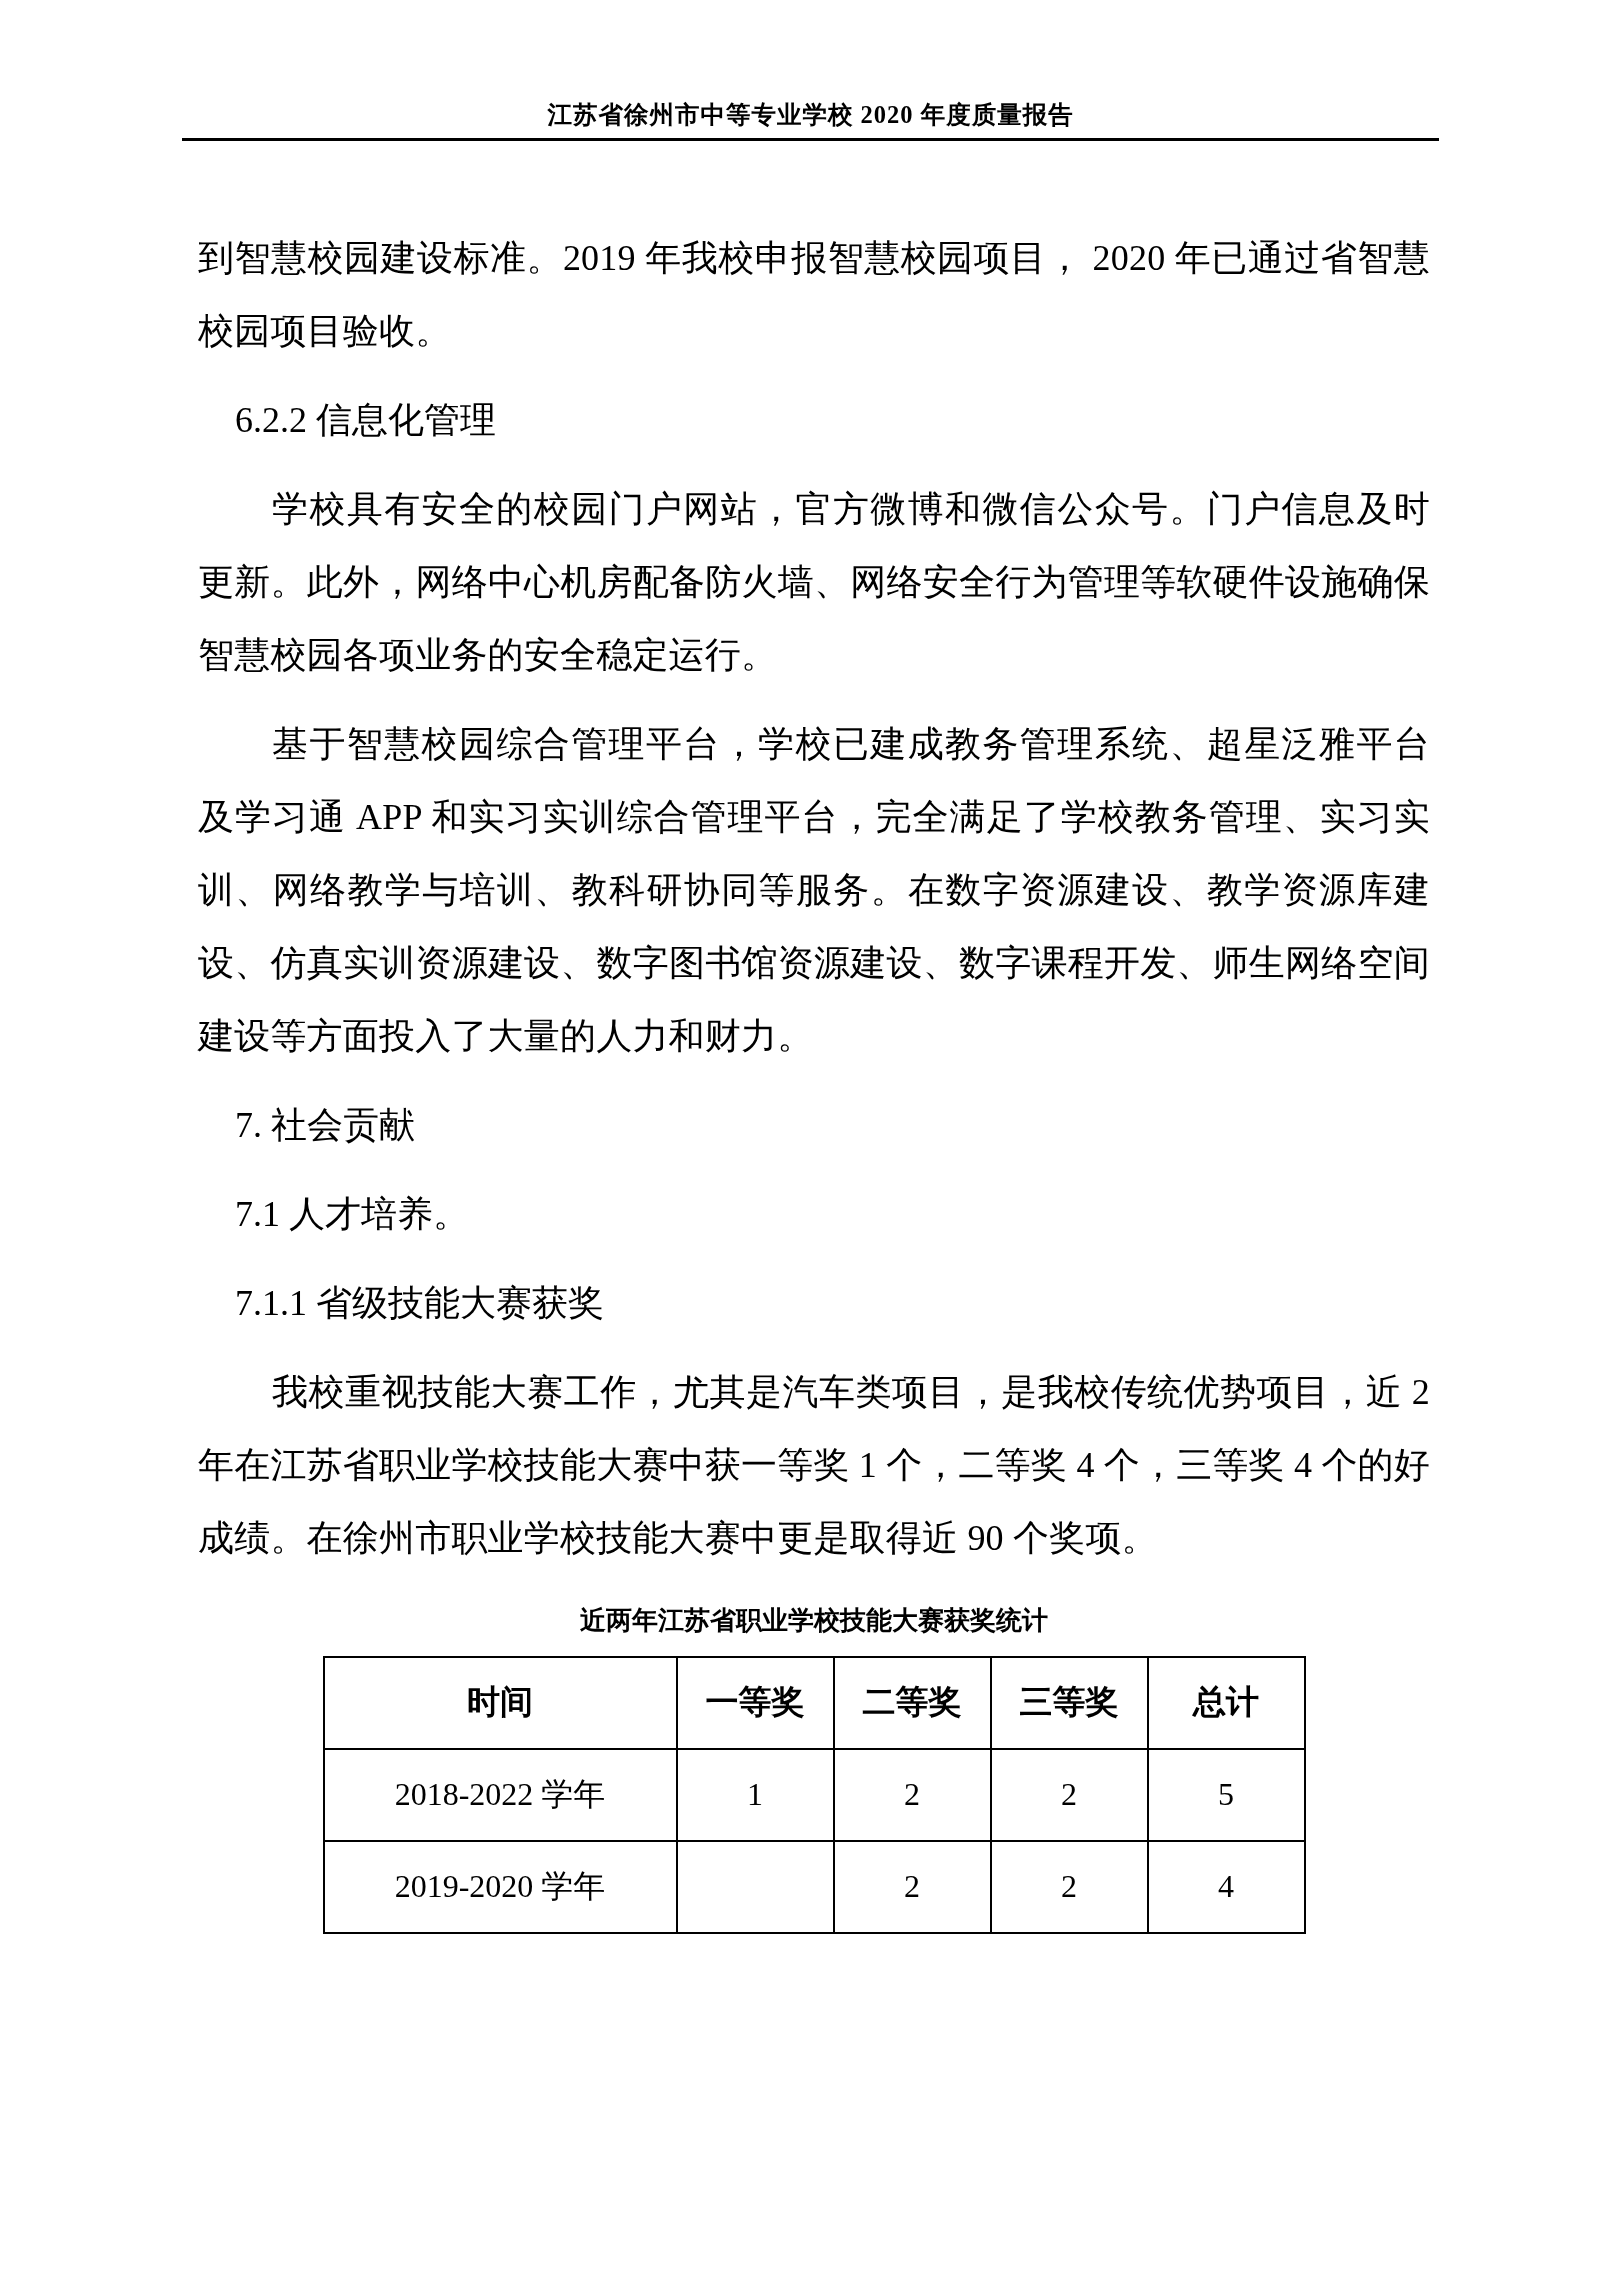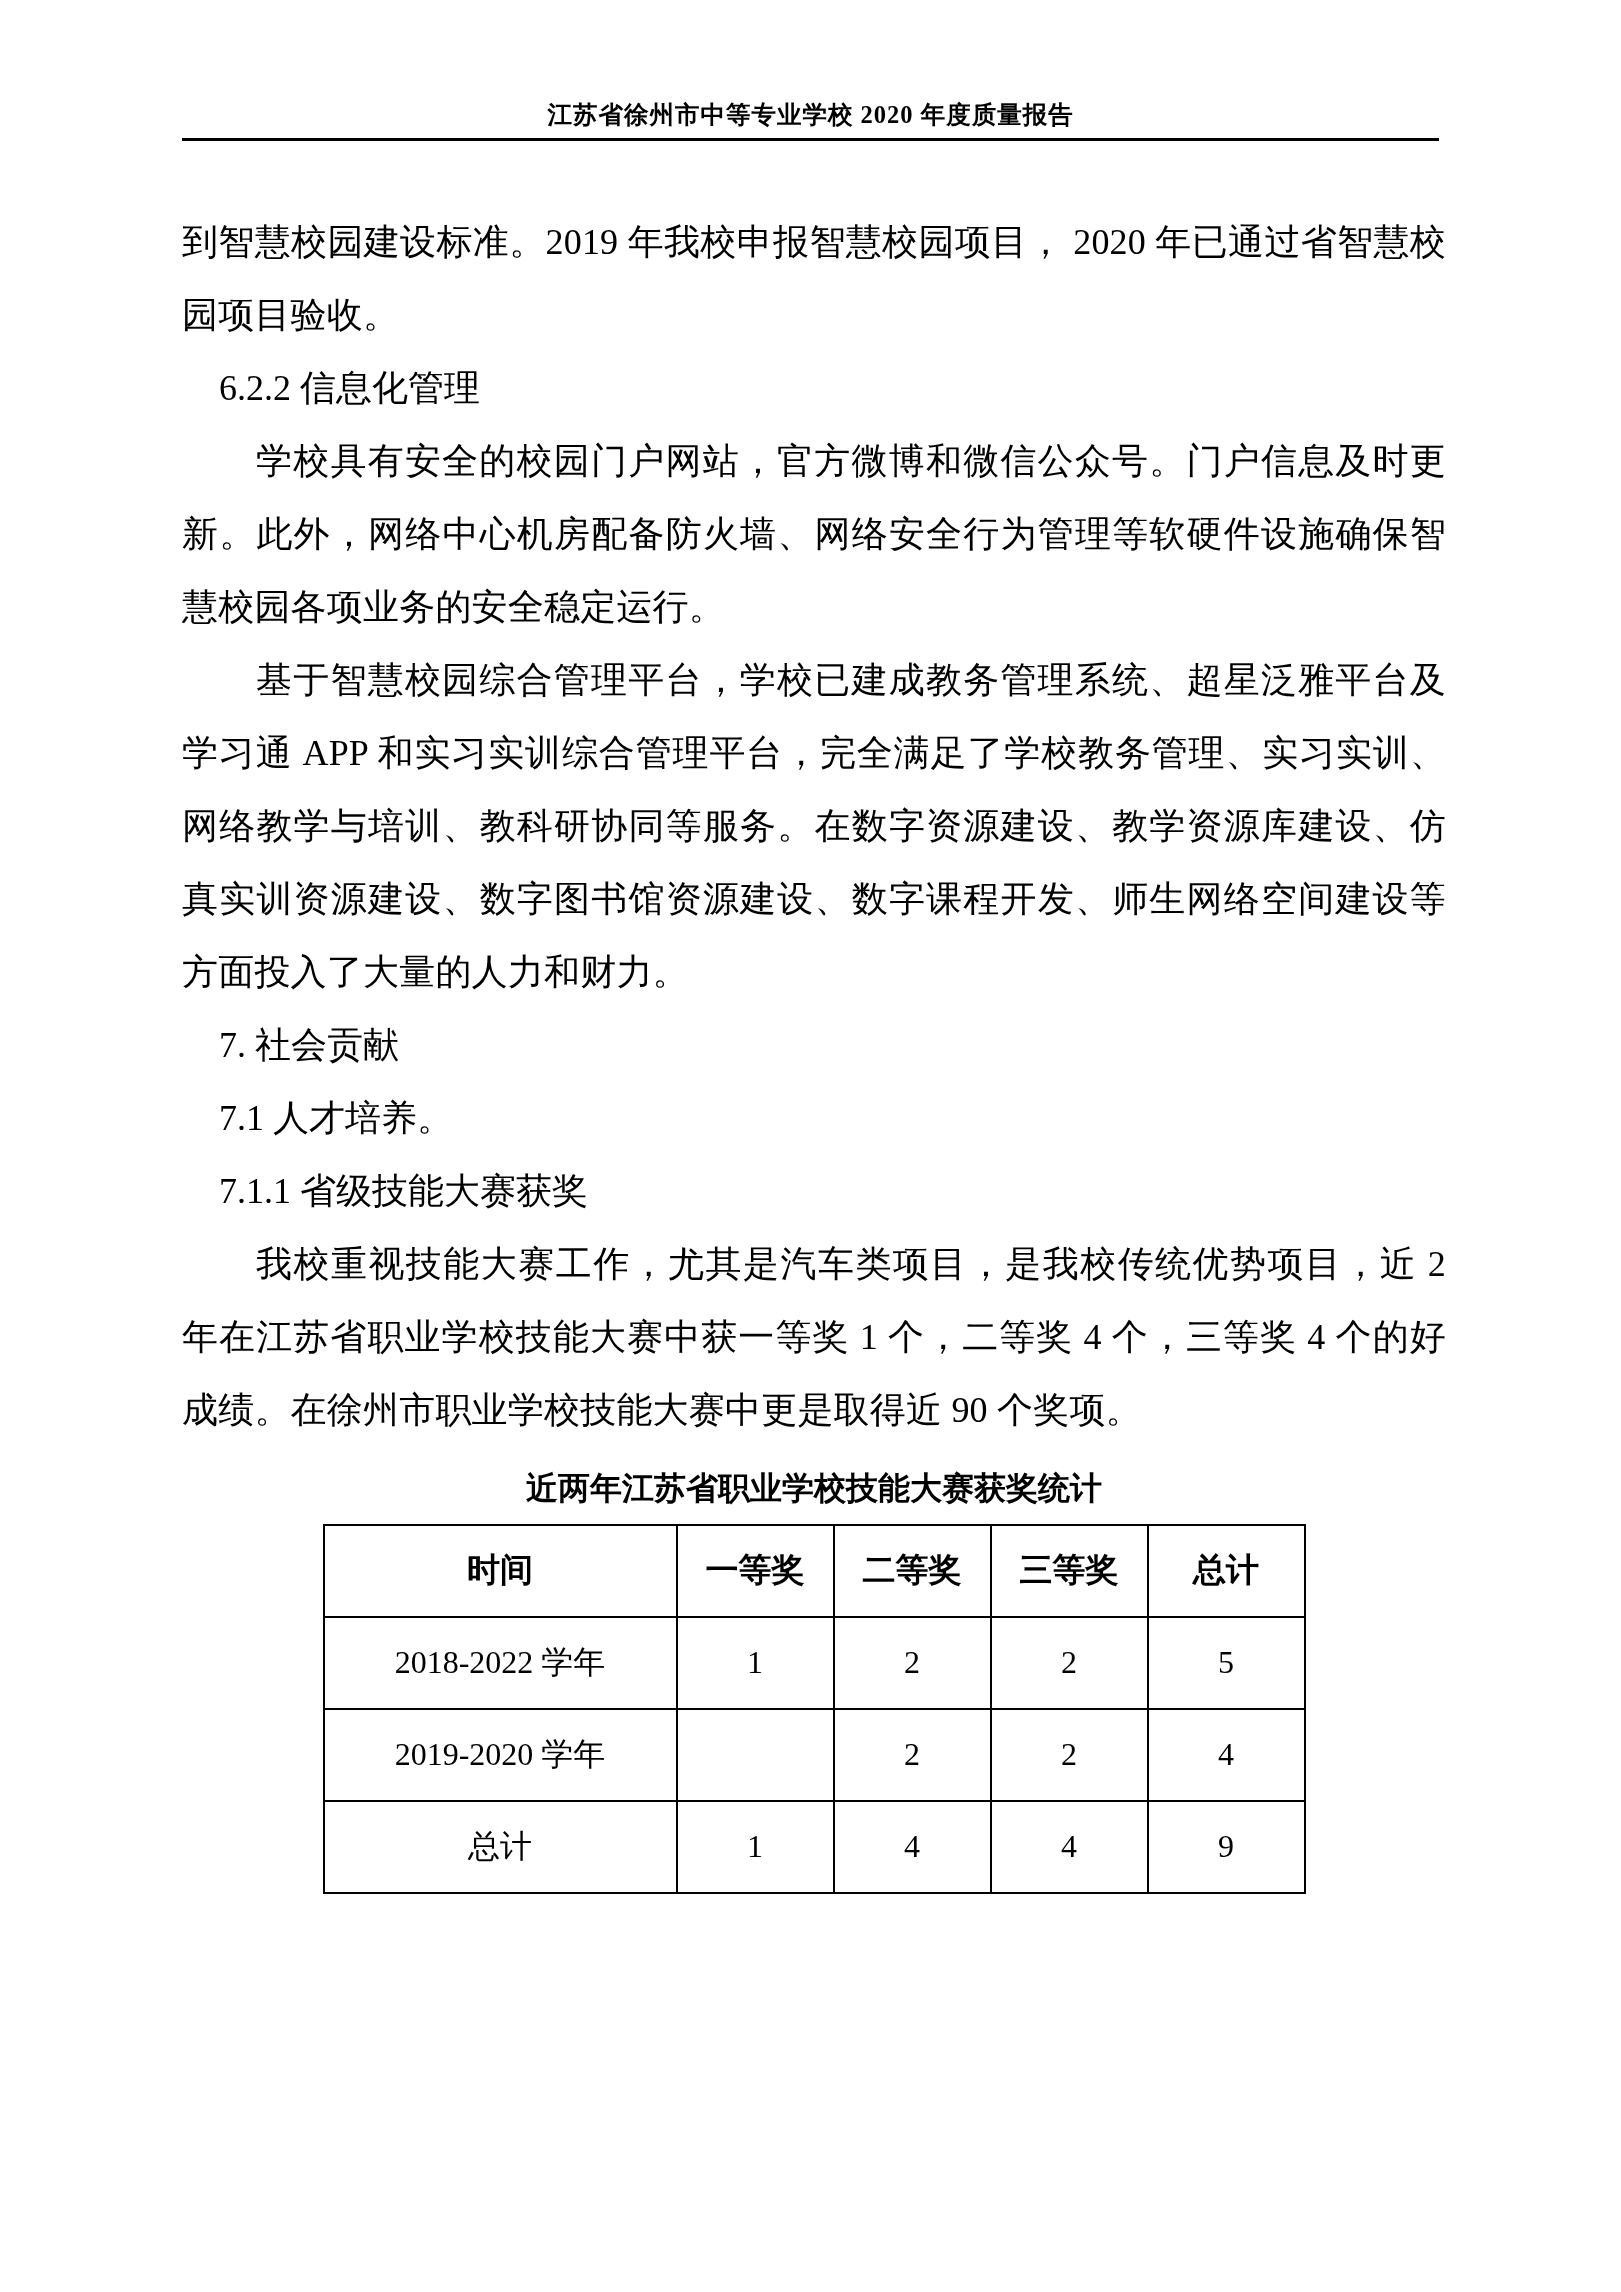--- a/index.html
+++ b/index.html
@@ -47,21 +47,21 @@
   
   .content {
     position: absolute;
     left: 182px;
     top: 206px;
     width: 1264px;
   }
 
   p.body-par,
   .heading {
-    margin: 0;
+    margin: 16px;
     padding: 0;
   }
 
   p.body-par {
     font-size: 36px;
     line-height: 73px;
     text-align: justify;
     text-justify: inter-ideograph;
     text-indent: 74px;
     letter-spacing: 0.2px;
@@ -78,21 +78,21 @@
   }
   .heading.lvl1 {
     text-indent: 37px;
   }
   .heading.lvl3 {
     text-indent: 37px;
   }
 
   
   .table-caption {
-    font-size: 32px;
+    font-size: 26px;
     font-weight: bold;
     text-align: center;
     line-height: 59px;
     margin-top: 11.8px;
   }
   table.award-table {
     border-collapse: collapse;
     margin: 5.9px auto 0 auto;
     width: 980px;
     table-layout: fixed;

